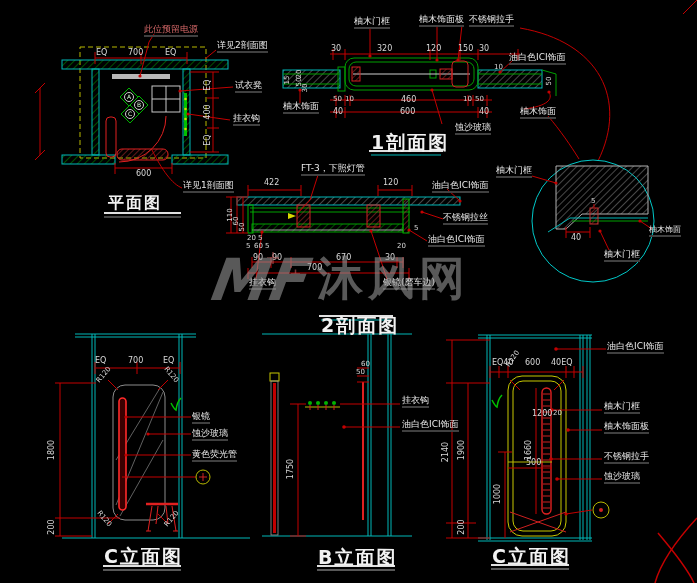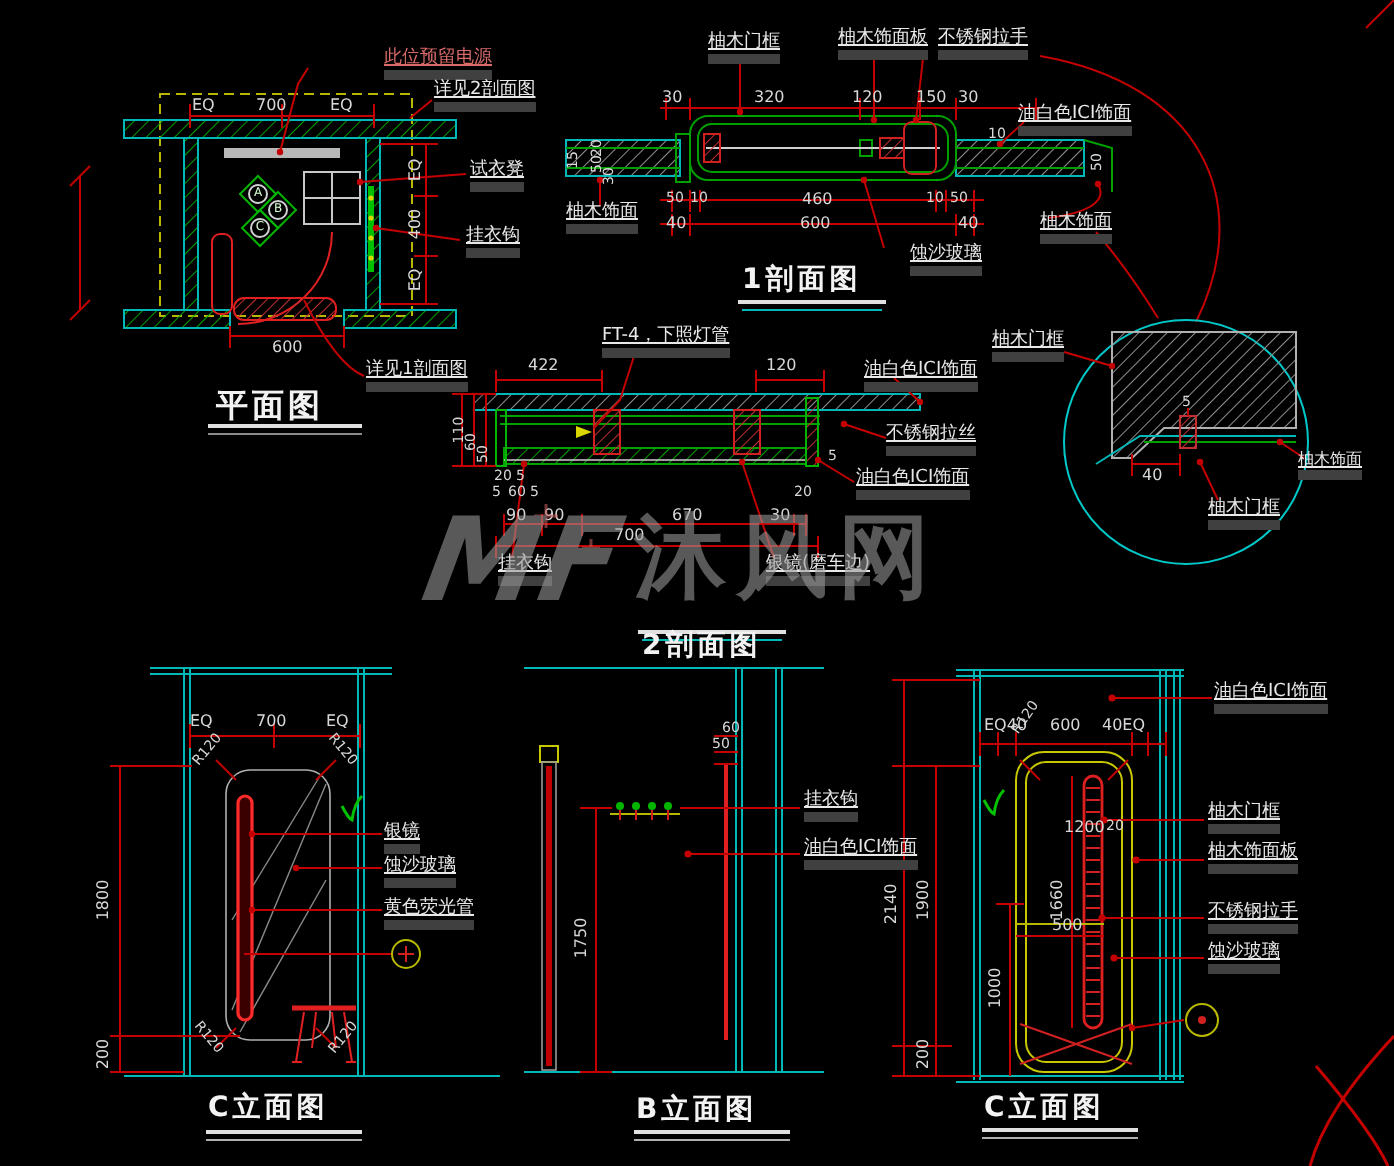--- a/index.html
+++ b/index.html
@@ -1,25 +1,25 @@
 <!DOCTYPE html>
 <html><head>
 <meta charset="utf-8">
 <style>
   html,body{margin:0;padding:0;background:#000;}
   .canvas{position:relative;width:697px;height:583px;background:#000;overflow:hidden;
           font-family:"DejaVu Sans",sans-serif;}
   .canvas svg.linework{position:absolute;left:0;top:0;z-index:1;}
   .lbl{position:absolute;white-space:nowrap;line-height:1;z-index:4;}
-  .ann{color:#e8e8e8;font-size:9px;border-bottom:5px solid #404040;padding-bottom:1px;text-decoration:underline;}
-  .red-text{color:#d96a6a;margin-left:48px;}
+  .ann{color:#e8e8e8;font-size:9px;border-bottom:2px solid #404040;padding-bottom:1px;}
+  .red-text{color:#d96a6a;}
   .dim{color:#d8d8d8;font-size:8px;}
   .sm{color:#d8d8d8;font-size:7px;}
   .f8{font-size:8px;}
-  .ttl{color:#f2f2f2;font-size:14px;letter-spacing:2px;font-weight:bold;}
+  .ttl{color:#f2f2f2;font-size:19px;letter-spacing:2px;font-weight:bold;}
   .ttl-lg{font-size:16px;}
   .mk{color:#d8ffd8;font-size:6px;}
   .ctr{transform:translate(-50%,-50%);}
   .rot{transform:translate(-50%,-50%) rotate(-90deg);}
   .rm50{transform:translate(-50%,-50%) rotate(-50deg);}
   .rp50{transform:translate(-50%,-50%) rotate(50deg);}
   .rm55{transform:translate(-50%,-50%) rotate(-55deg);}
   .wm{position:absolute;left:205px;top:246px;width:320px;height:84px;opacity:.58;z-index:6;}
   .wm-mark{position:absolute;left:8px;top:0px;font-size:58px;font-style:italic;font-weight:bold;
            color:#9a9a9a;transform:skewX(-10deg);}
@@ -440,21 +440,21 @@
 <div class="lbl sm" style="left:494px;top:64px">10</div>
 <div class="lbl sm rot" style="left:549px;top:81px">50</div>
 <div class="lbl ttl" style="left:371px;top:133px">1剖面图</div>
 
 <div class="lbl ann" style="left:496px;top:166px">柚木门框</div>
 <div class="lbl ann f8" style="left:649px;top:226px">柚木饰面</div>
 <div class="lbl ann" style="left:604px;top:250px">柚木门框</div>
 <div class="lbl dim" style="left:571px;top:234px">40</div>
 <div class="lbl sm" style="left:591px;top:198px">5</div>
 
-<div class="lbl ann" style="left:301px;top:164px">FT-4，下照灯管</div>
+<div class="lbl ann" style="left:301px;top:164px">FT-3，下照灯管</div>
 <div class="lbl dim" style="left:264px;top:179px">422</div>
 <div class="lbl dim" style="left:383px;top:179px">120</div>
 <div class="lbl sm rot" style="left:230px;top:215px">110</div>
 <div class="lbl sm rot" style="left:236px;top:221px">60</div>
 <div class="lbl sm rot" style="left:242px;top:227px">50</div>
 <div class="lbl sm" style="left:247px;top:235px">20</div>
 <div class="lbl sm" style="left:258px;top:235px">5</div>
 <div class="lbl sm" style="left:246px;top:243px">5</div>
 <div class="lbl sm" style="left:254px;top:243px">60</div>
 <div class="lbl sm" style="left:265px;top:243px">5</div>

